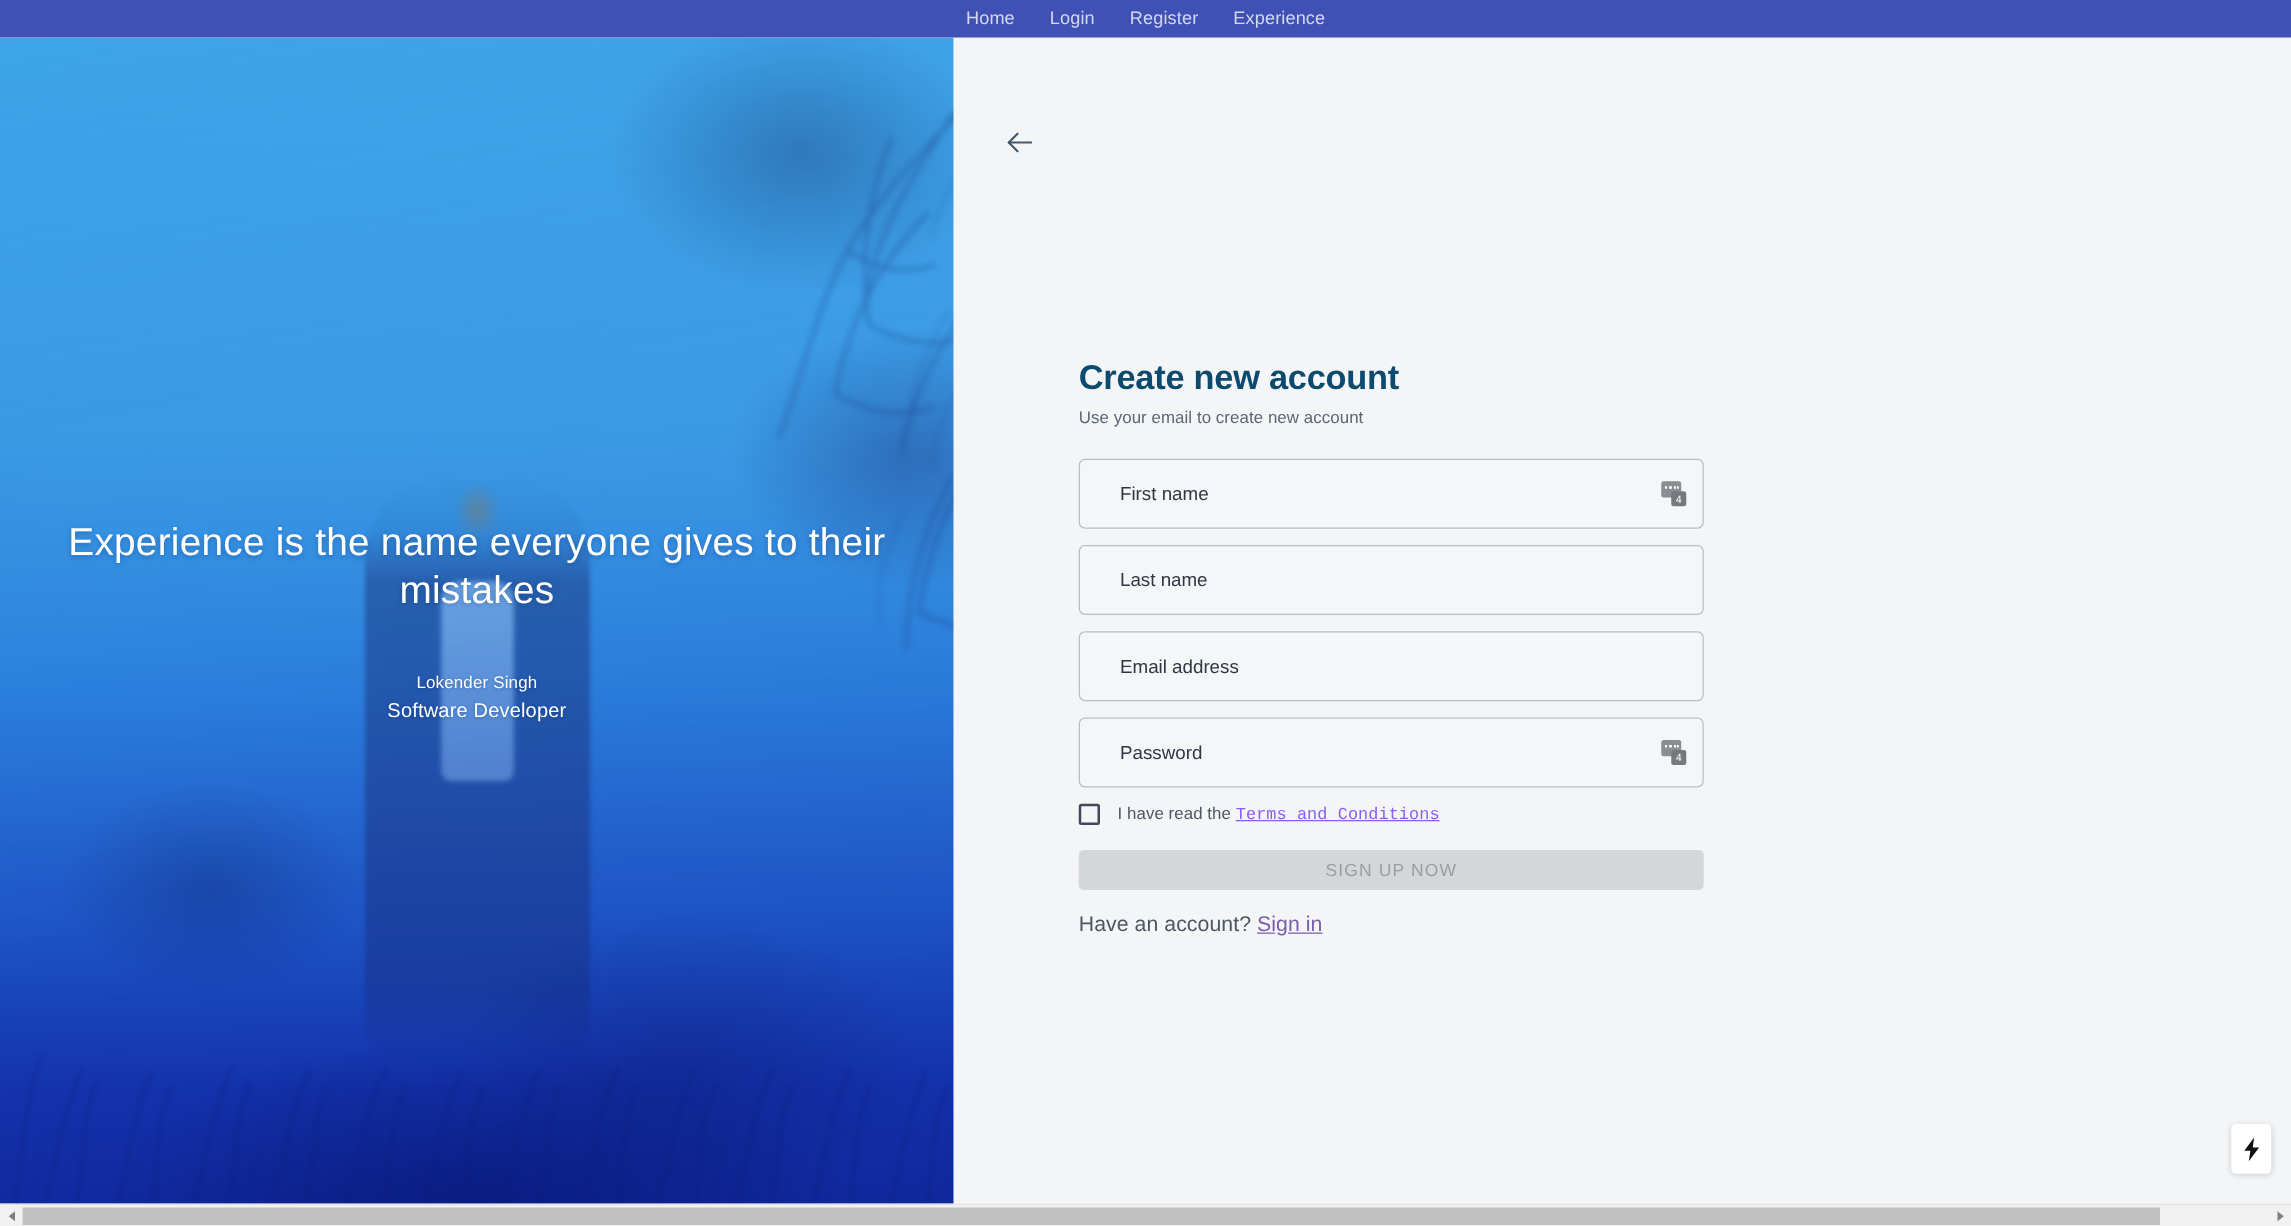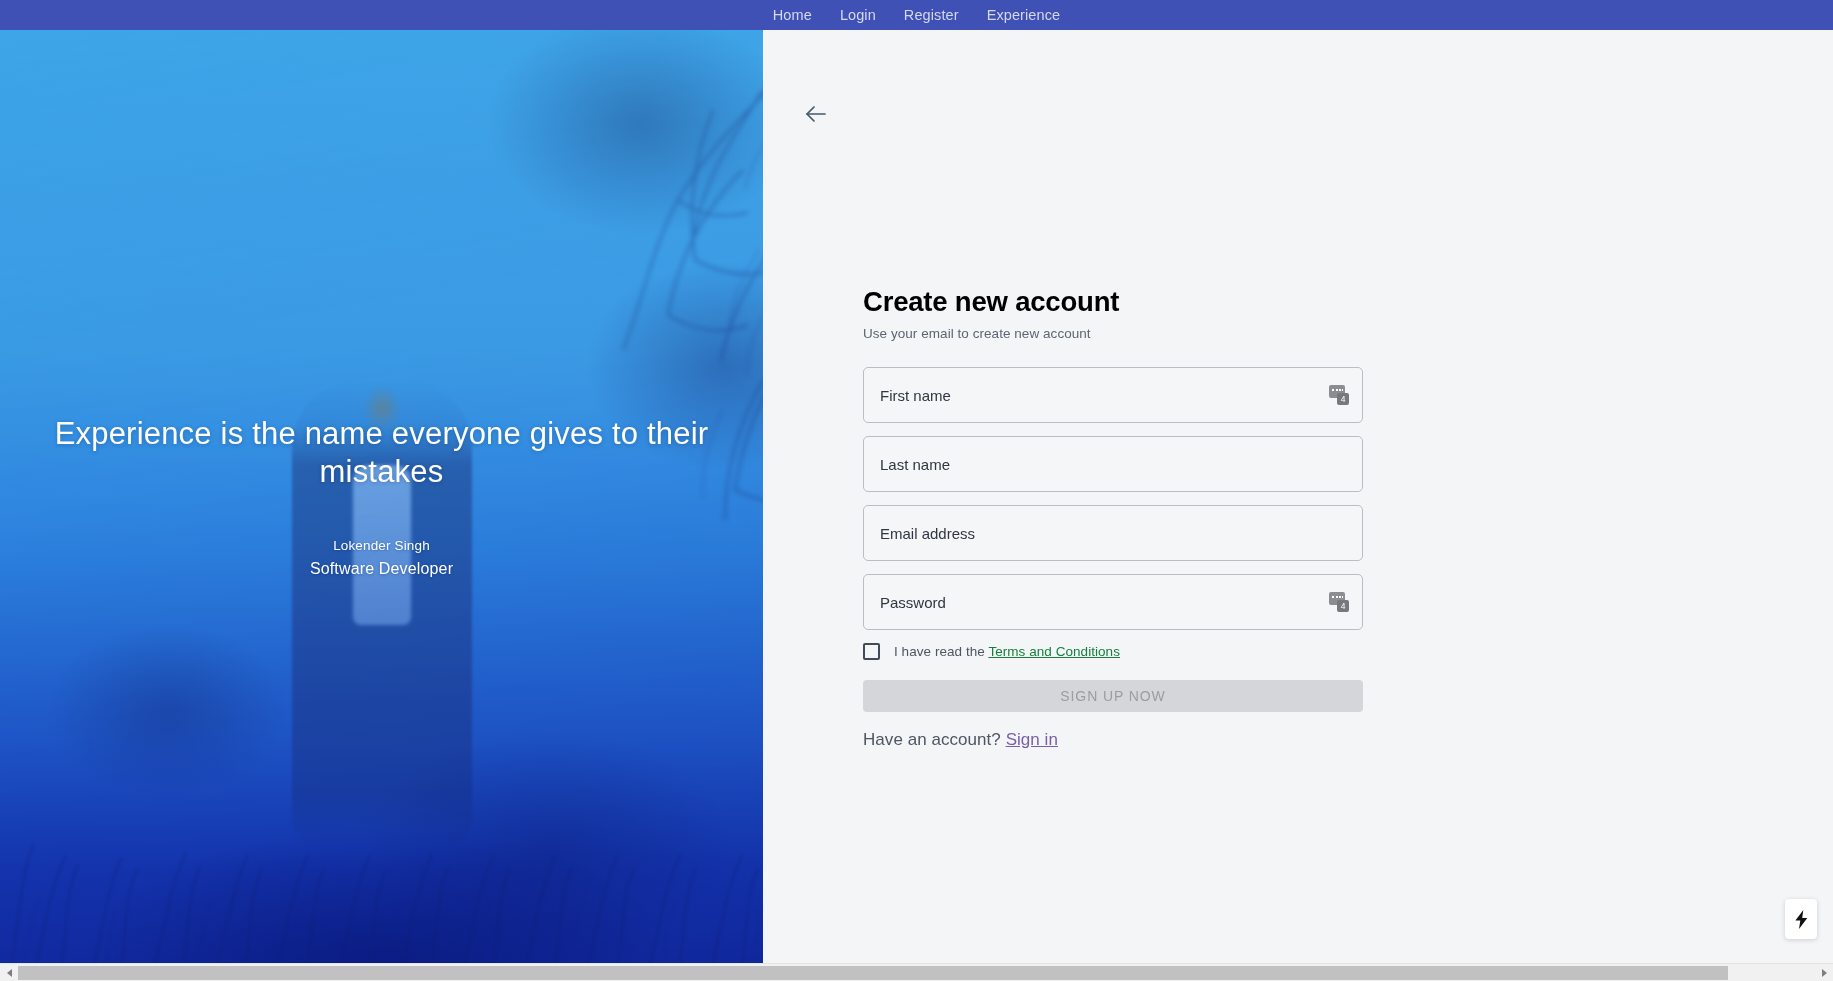--- a/index.html
+++ b/index.html
@@ -166,39 +166,40 @@
 
   .form-wrap {
     position: absolute;
     left: 100px;
     top: 256px;
     width: 500px;
   }
   .form-title {
     font-size: 27.5px;
     font-weight: 700;
-    color: #000000;
+    color: #0c4a6e;
     letter-spacing: -.2px;
     margin: 0 0 8px 0;
   }
   .form-subtitle {
     font-size: 13.5px;
     color: #5b6673;
     margin: 0 0 26px 0;
     letter-spacing: .05px;
   }
   .field {
     position: relative;
     width: 500px;
     height: 56px;
     margin-bottom: 13px;
     background: #f5f6f8;
     border: 1px solid #b9bdc4;
     border-radius: 5px;
     display: flex;
+    padding-left: 16px;
   }
   .field input {
     flex: 1;
     height: 100%;
     border: none;
     outline: none;
     background: transparent;
     font-family: "Liberation Sans", sans-serif;
     font-size: 15px;
     color: #2e3742;
@@ -262,23 +263,24 @@
     flex: 0 0 auto;
     padding: 0;
   }
   .terms-text {
     margin-left: 14px;
     font-size: 13.5px;
     color: #4d5663;
     letter-spacing: .05px;
   }
   .terms-link {
-    color: #15803d;
+    color: #8b5cf6;
     text-decoration: underline;
     cursor: pointer;
+    font-family: Liberation Mono, monospace;
   }
 
   .signup-btn {
     width: 500px;
     height: 32px;
     background: #d5d6d9;
     color: #9b9da2;
     border: none;
     border-radius: 4px;
     font-family: "Liberation Sans", sans-serif;

